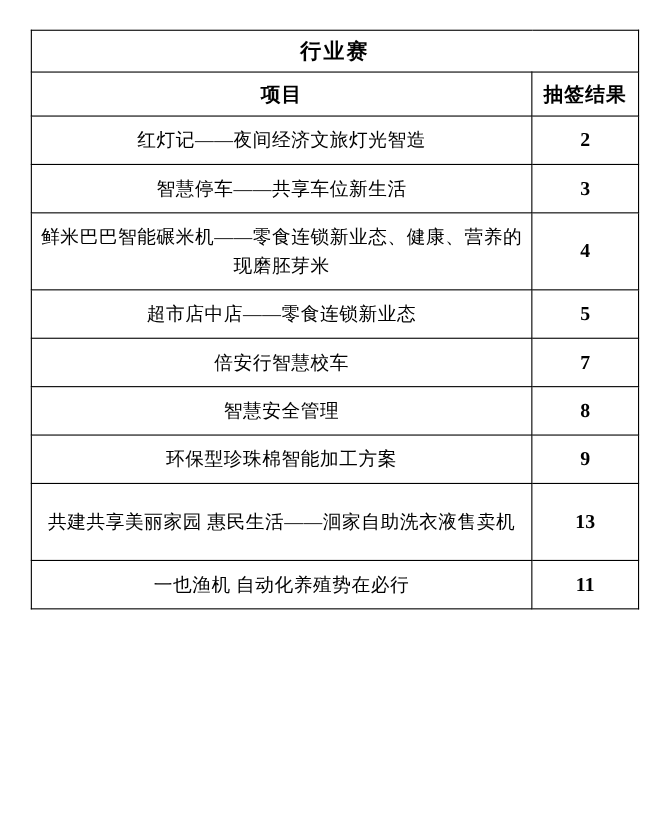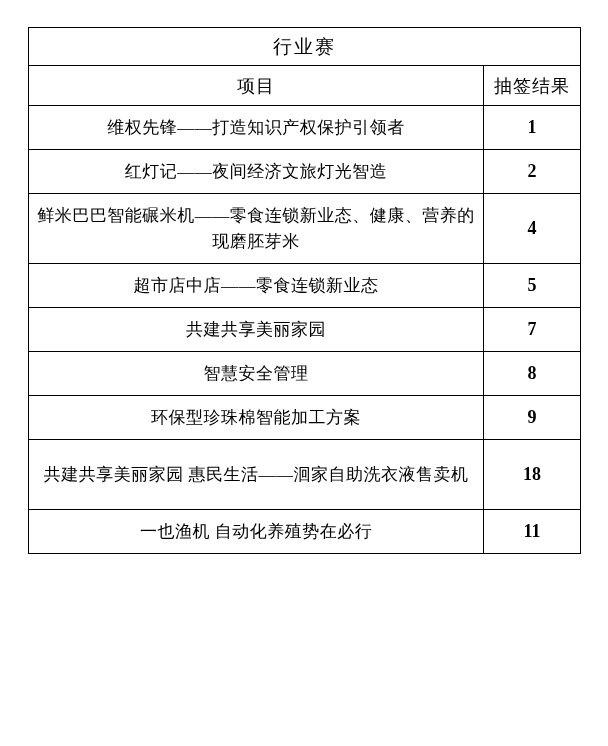--- a/index.html
+++ b/index.html
@@ -27,28 +27,28 @@
   }
   table.lottery td {
     border: 1px solid #000000;
     text-align: center;
     vertical-align: middle;
     padding: 0;
   }
   .title-cell {
     height: 37px;
     font-size: 19px;
-    font-weight: normal;
+    font-weight: bold;
     letter-spacing: 2px;
     margin-left: 24px;
   }
   .head-cell {
     height: 39px;
     font-size: 18px;
-    font-weight: normal;
+    font-weight: bold;
     letter-spacing: 1px;
   }
   .item-cell {
     font-size: 17px;
     line-height: 26px;
     padding: 6px 10px;
     letter-spacing: 0.5px;
   }
   .num-cell {
     font-size: 18px;
@@ -71,50 +71,50 @@
     <tbody>
       <tr>
         <td class="title-cell" colspan="2">行业赛</td>
       </tr>
       <tr>
         <td class="head-cell">项目</td>
         <td class="head-cell">抽签结果</td>
       </tr>
 
       <tr class="row-1line">
-        <td class="item-cell">维权先锋——打造知识产权保护引领者</td>
-        <td class="num-cell">1</td>
+        <td class="item-cell">红灯记——夜间经济文旅灯光智造</td>
+        <td class="num-cell">2</td>
       </tr>
       <tr class="row-1line">
-        <td class="item-cell">红灯记——夜间经济文旅灯光智造</td>
-        <td class="num-cell">2</td>
+        <td class="item-cell">智慧停车——共享车位新生活</td>
+        <td class="num-cell">3</td>
       </tr>
       <tr class="row-2line">
         <td class="item-cell">鲜米巴巴智能碾米机——零食连锁新业态、健康、营养的现磨胚芽米</td>
         <td class="num-cell">4</td>
       </tr>
       <tr class="row-1line">
         <td class="item-cell">超市店中店——零食连锁新业态</td>
         <td class="num-cell">5</td>
       </tr>
       <tr class="row-1line">
-        <td class="item-cell">共建共享美丽家园</td>
+        <td class="item-cell">倍安行智慧校车</td>
         <td class="num-cell">7</td>
       </tr>
       <tr class="row-1line">
         <td class="item-cell">智慧安全管理</td>
         <td class="num-cell">8</td>
       </tr>
       <tr class="row-1line">
         <td class="item-cell">环保型珍珠棉智能加工方案</td>
         <td class="num-cell">9</td>
       </tr>
       <tr class="row-2line">
         <td class="item-cell">共建共享美丽家园 惠民生活——洄家自助洗衣液售卖机</td>
-        <td class="num-cell">18</td>
+        <td class="num-cell">13</td>
       </tr>
       <tr class="row-1line">
         <td class="item-cell">一也渔机  自动化养殖势在必行</td>
         <td class="num-cell">11</td>
       </tr>
     </tbody>
   </table>
 </div>
 
 </body></html>

